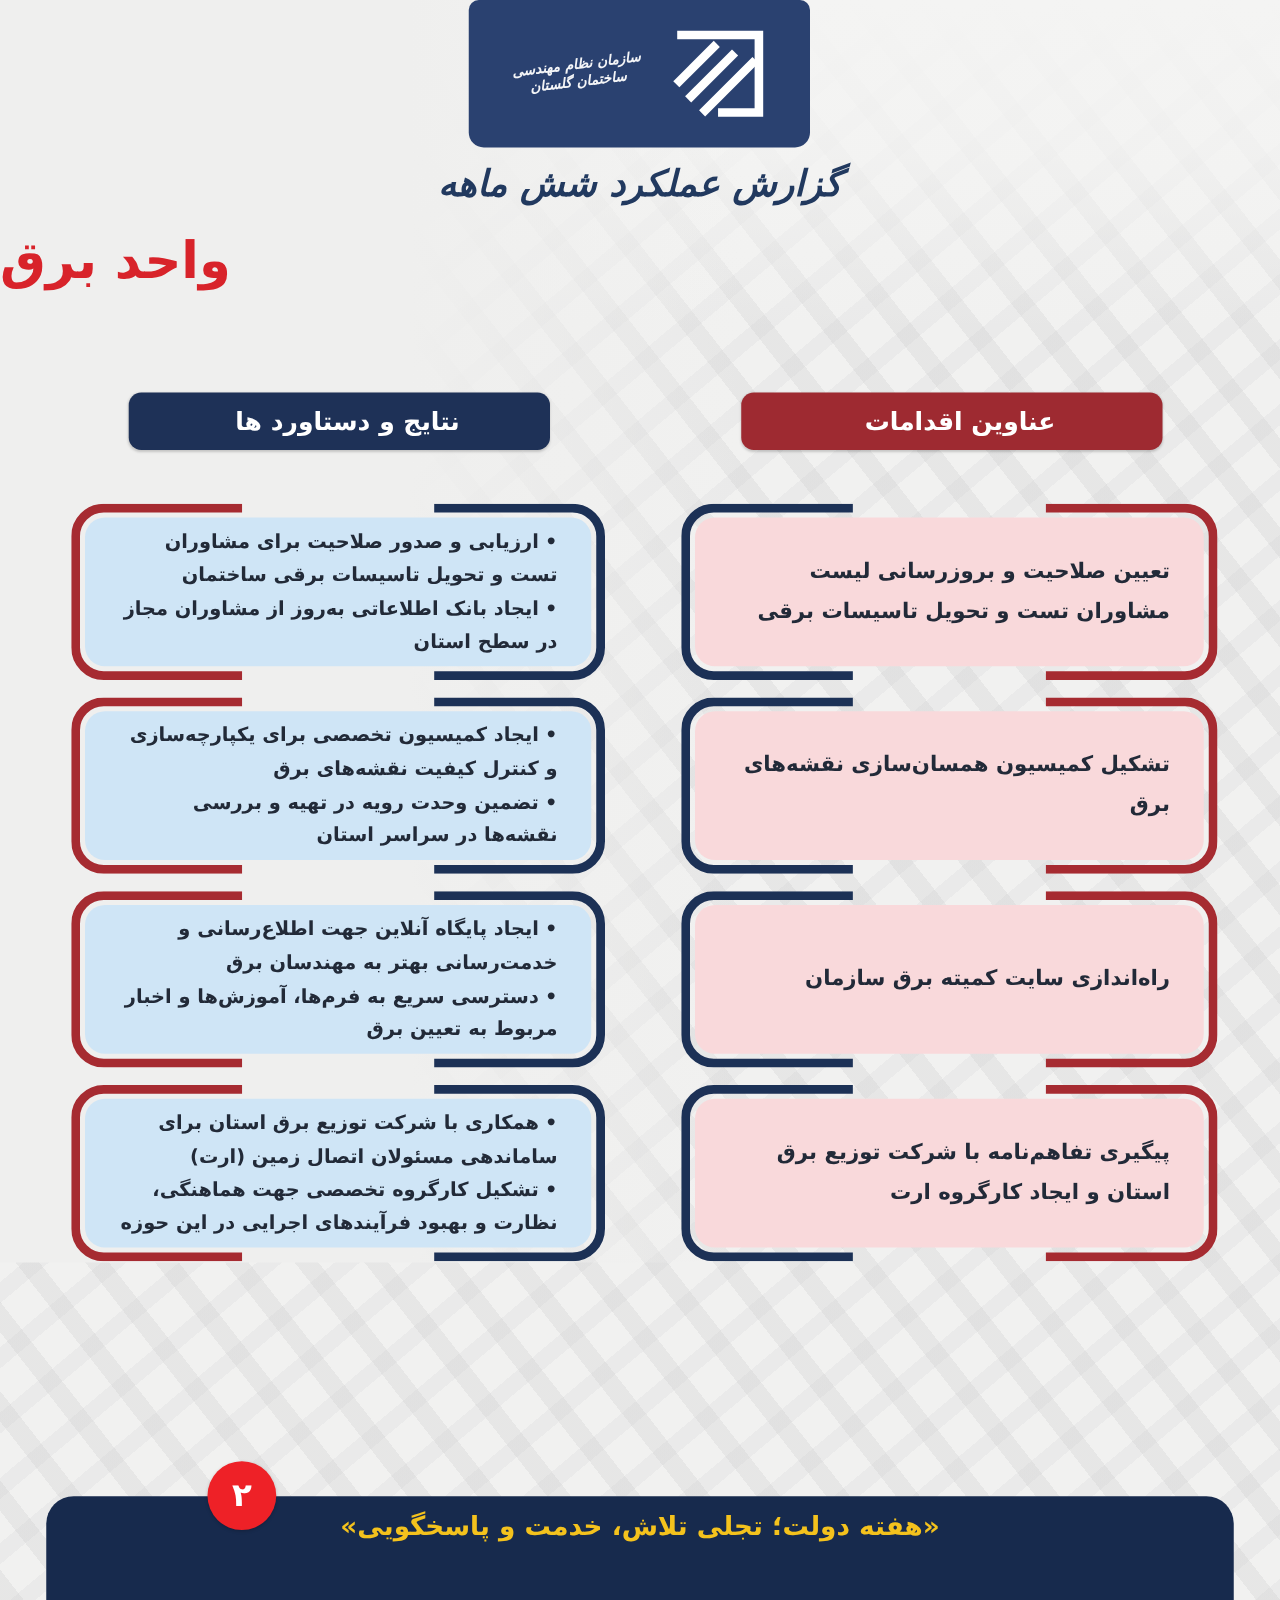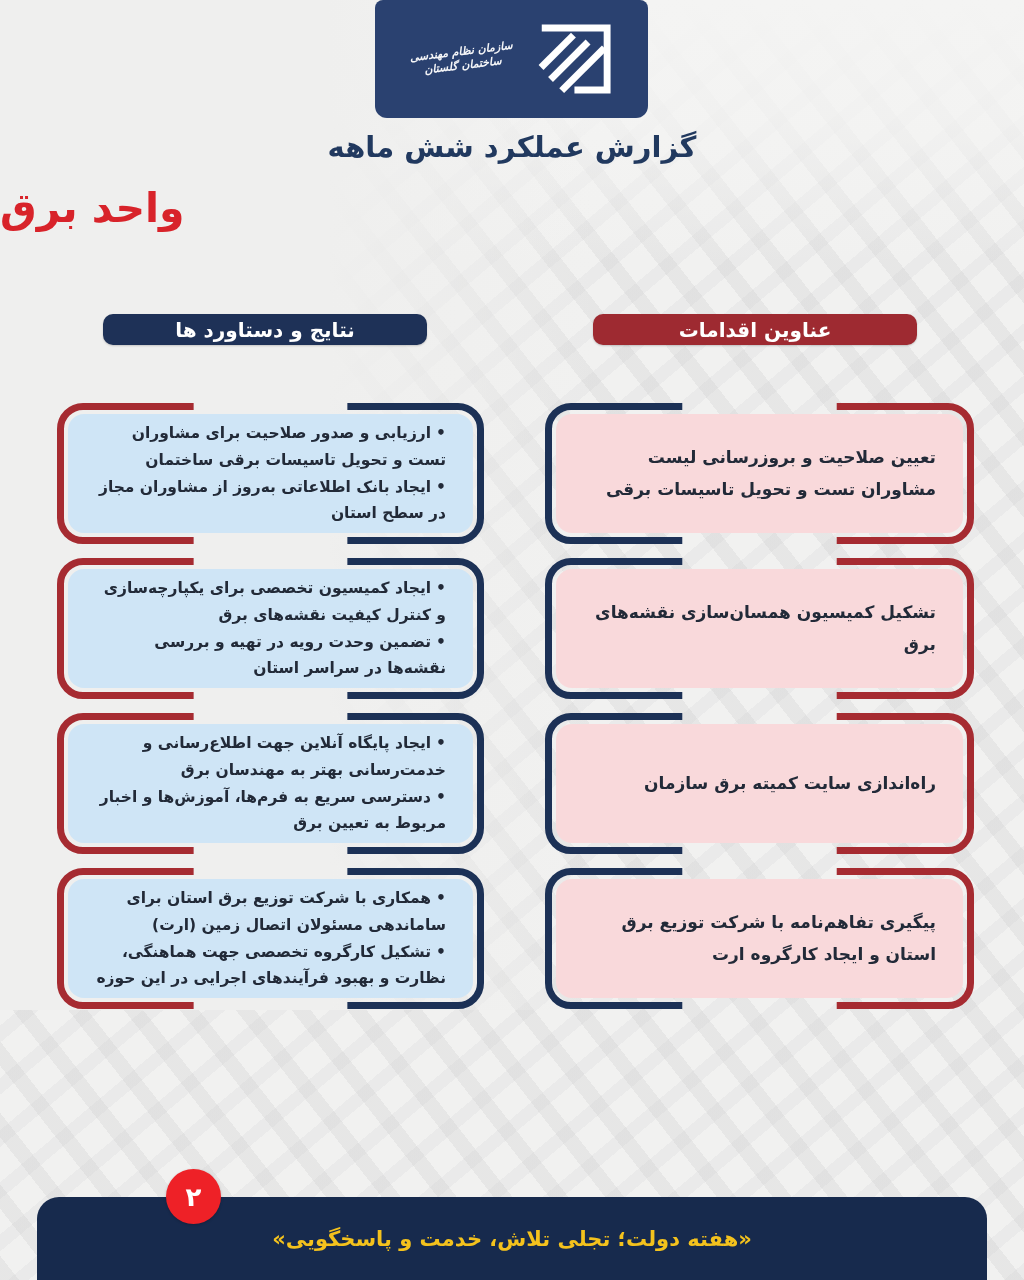--- a/index.html
+++ b/index.html
@@ -36,33 +36,34 @@
   }
   .logo-calligraphy{
     font-size:11px;line-height:1.25;font-style:italic;font-weight:700;
     text-align:center;transform:rotate(-7deg);max-width:110px;opacity:.95;
   }
   .logo-emblem{width:92px;height:86px;flex:0 0 auto;}
 
   
   .report-title{
     position:absolute;left:0;top:130px;width:1024px;text-align:center;
-    font-size:29px;font-weight:800;color:#21395f;letter-spacing:0;
+    font-size:29px;font-weight:800;color:#21395f;letter-spacing:0;font-style:italic;
   }
   .unit-title{
     position:absolute;left:0;top:184px;width:1024px;text-align:left;
     font-size:41px;font-weight:800;color:#d8232a;
   }
 
   
   .col-header{
-    position:absolute;top:314px;width:324px;height:31px;border-radius:10px;
+    position:absolute;top:314px;width:324px;height:46px;border-radius:10px;
     display:flex;align-items:center;justify-content:center;
     color:#ffffff;font-size:20px;font-weight:800;
     box-shadow:0 1px 2px rgba(0,0,0,.18);
+    padding-left:13px;
   }
   .col-header.actions{left:593px;background:#9e2a31;}
   .col-header.results{left:103px;background:#1e3157;}
 
   
   .box{position:absolute;height:141px;}
   .box.action{left:545px;width:429px;}
   .box.result{left:57px;width:427px;}
   .row-0{top:403px;} .row-1{top:558px;} .row-2{top:713px;text-align:right;} .row-3{top:868px;}
 
@@ -87,21 +88,21 @@
   .bullet-line{display:block;}
   .bullet-dot{display:inline-block;margin-left:5px;}
 
   
   .footer-bar{
     position:absolute;left:37px;top:1197px;width:950px;height:83px;
     background:#172a4d;border-radius:22px 22px 0 0;
     display:flex;justify-content:center;align-items:flex-start;
   }
   .footer-slogan{
-    margin-top:30px;color:#f4c21d;font-size:21px;font-weight:800;
+    margin-top:12px;color:#f4c21d;font-size:21px;font-weight:800;
   }
   .page-number-badge{
     position:absolute;left:166px;top:1169px;width:55px;height:55px;
     background:#ee2127;border-radius:50%;
     display:flex;align-items:center;justify-content:center;
     color:#ffffff;font-size:26px;font-weight:800;
     box-shadow:0 1px 3px rgba(0,0,0,.2);
   }
 </style>
 </head>

